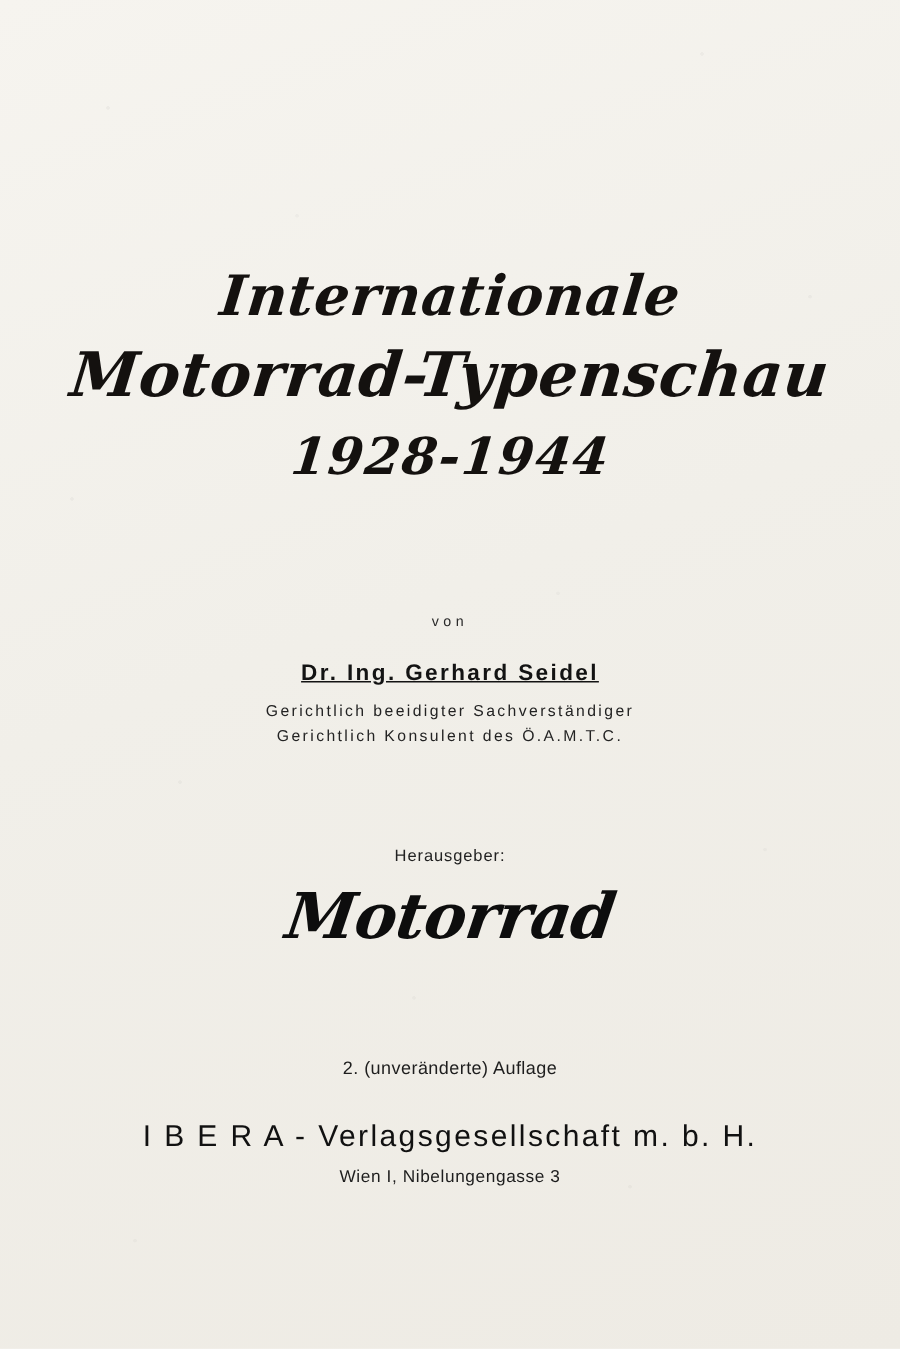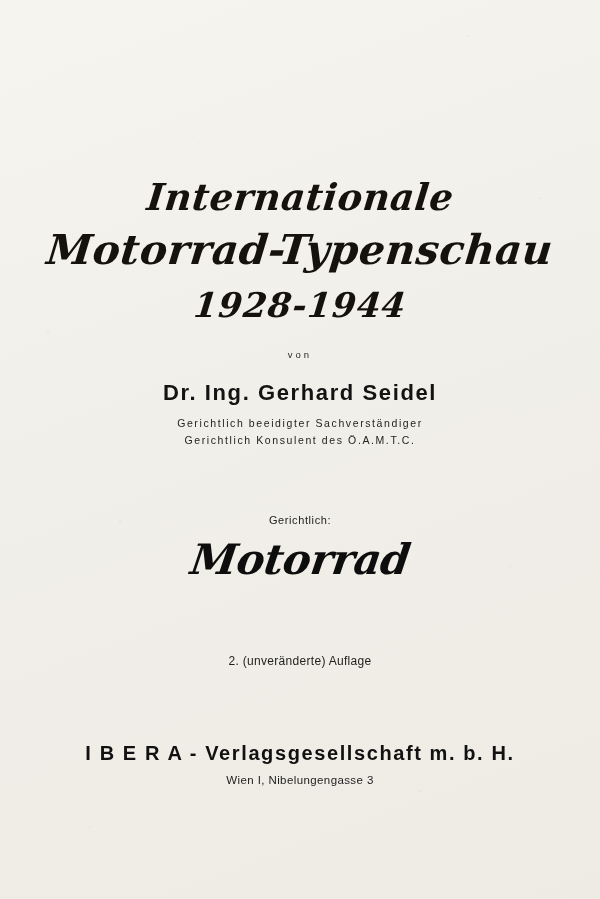--- a/index.html
+++ b/index.html
@@ -57,32 +57,33 @@
     margin-top: 12px;
     font-size: 41px;
   }
   #title-years {
     margin-top: 16px;
     font-size: 34px;
     letter-spacing: 1px;
   }
 
   .von {
-    margin-top: 25px;
+    margin-top: 85px;
     font-size: 9.5px;
     letter-spacing: 3px;
     color: #2a2a2a;
   }
 
   .author {
     margin-top: 20px;
-    font-size: 22px;
+    font-size: 15px;
     font-weight: bold;
     letter-spacing: 1.6px;
     color: #131313;
+    text-decoration: underline;
   }
 
   .author-sub {
     margin-top: 9px;
     font-size: 10.5px;
     letter-spacing: 1.6px;
     color: #232323;
     text-align: right;
     line-height: 1.55;
   }
@@ -113,23 +114,23 @@
   }
 
   .edition {
     margin-top: 70px;
     font-size: 12px;
     letter-spacing: 0.3px;
     color: #1e1e1e;
   }
 
   .imprint {
-    margin-top: 74px;
+    margin-top: 28px;
     font-size: 20px;
-    font-weight: bold;
+    font-weight: normal;
     letter-spacing: 1.6px;
     color: #111;
   }
 
   .imprint-address {
     margin-top: 9px;
     font-size: 11.5px;
     letter-spacing: 0.4px;
     color: #1d1d1d;
   }
@@ -146,21 +147,21 @@
   <div class="script" id="title-years">1928-1944</div>
 
   <div class="von">von</div>
 
   <div class="author">Dr. Ing. Gerhard Seidel</div>
 
   <div class="author-sub">Gerichtlich beeidigter Sachverständiger</div>
 
   <div class="author-sub" style="margin-top:1px;">Gerichtlich Konsulent des Ö.A.M.T.C.</div>
 
-  <div class="publisher-label">Gerichtlich:</div>
+  <div class="publisher-label">Herausgeber:</div>
 
 
   <div class="logo">Motorrad</div>
 
   <div class="edition">2. (unveränderte) Auflage</div>
 
   <div class="imprint">I B E R A - Verlagsgesellschaft m. b. H.</div>
 
   <div class="imprint-address">Wien I, Nibelungengasse 3</div>
 

